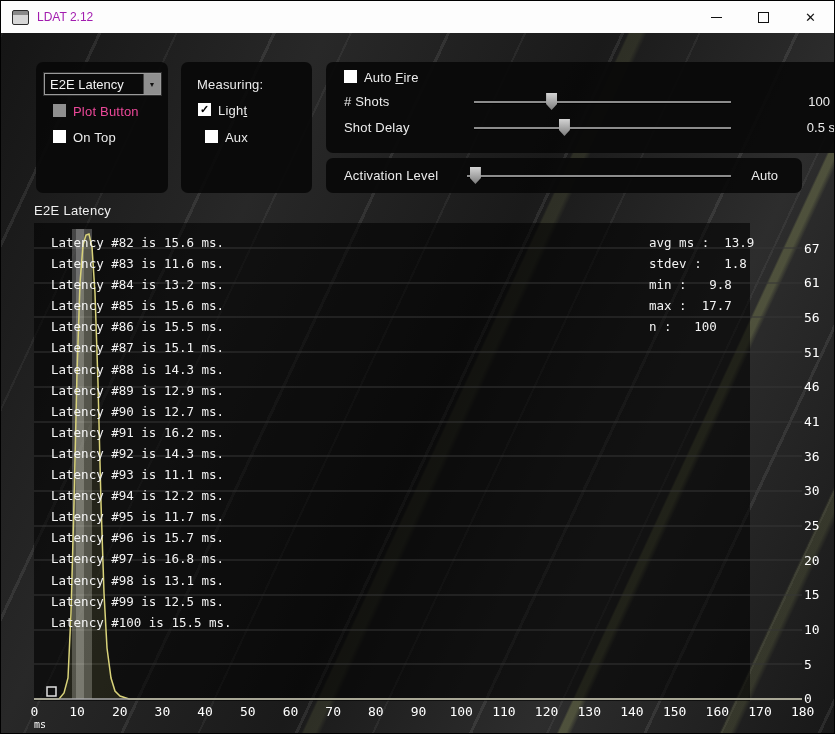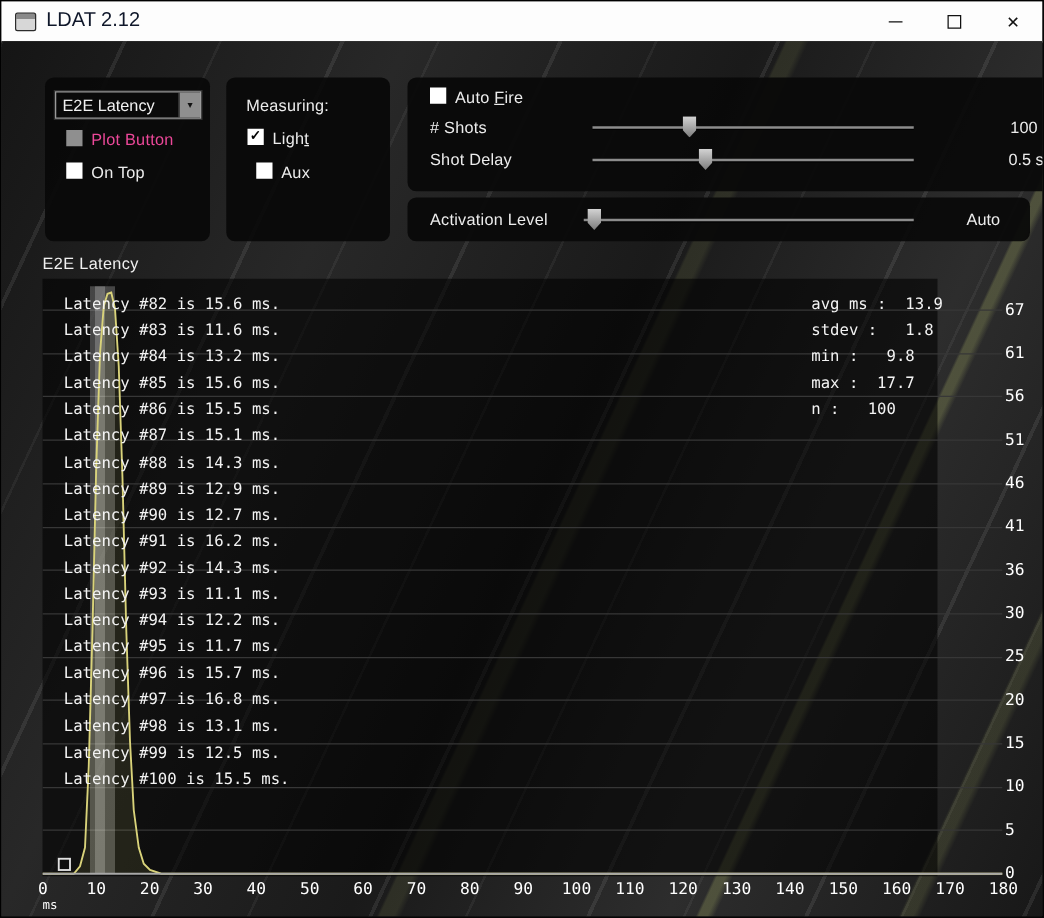--- a/index.html
+++ b/index.html
@@ -3,41 +3,41 @@
 <meta charset="utf-8">
 <style>
   html,body{margin:0;padding:0;background:#000;}
   .window{position:relative;width:835px;height:734px;overflow:hidden;
     font-family:"Liberation Sans",sans-serif;background:#1c1c1c;box-sizing:border-box;border:1px solid #000;}
   
   .titlebar{position:absolute;left:0;top:0;right:0;height:32px;background:#fdfdfd;
     border-bottom:1px solid #d8d8d8;display:flex;align-items:center;}
   .app-icon{margin-left:11px;width:15px;height:13px;border:1px solid #2c2c2c;border-radius:2px;
     background:linear-gradient(180deg,#8a8a8a 0 4px,#d7d7d7 4px);}
-  .title-text{margin-left:8px;font-size:16px;color:#0f172a;}
+  .title-text{margin-left:8px;font-size:12px;color:#a21caf;}
   .win-controls{margin-left:auto;display:flex;height:100%;}
   .win-btn{width:47px;height:100%;display:flex;align-items:center;justify-content:center;color:#111;font-size:13px;}
   .min-glyph{width:11px;height:1px;background:#111;display:block;}
   .max-glyph{width:9px;height:9px;border:1px solid #111;display:block;}
   .close-glyph{font-size:13px;line-height:1;}
   
   .main{position:absolute;left:0;top:32px;width:100%;height:702px;
     background-color:#1c1c1c;
     background-image:
       linear-gradient(115deg, transparent 0 54%, rgba(205,215,120,0.10) 54.2% 55.2%, transparent 55.7%),
       linear-gradient(115deg, transparent 0 76%, rgba(205,215,120,0.22) 76.2% 76.8%, transparent 77.3%),
       linear-gradient(115deg, transparent 0 90%, rgba(205,215,120,0.13) 90.2% 91%, transparent 91.5%),
       repeating-linear-gradient(115deg, rgba(255,255,255,0.05) 0 2px, transparent 2px 88px, rgba(255,255,255,0.08) 88px 91px, transparent 91px 158px),
       linear-gradient(115deg,#151515 0%,#282828 28%,#1a1a1a 52%,#2d2d2d 74%,#181818 100%);}
   
   .panel{position:absolute;background:rgba(9,9,9,0.93);border-radius:7px;}
   .panel-mode{left:35px;top:29px;width:132px;height:131px;}
   .panel-measuring{left:180px;top:29px;width:131px;height:131px;}
   .panel-fire{left:325px;top:29px;width:532px;height:91px;}
-  .panel-activation{left:325px;top:125px;width:476px;height:35px;padding-left:22px;}
+  .panel-activation{left:325px;top:125px;width:476px;height:35px;}
   .label{color:#ececec;font-size:13px;letter-spacing:.2px;white-space:nowrap;}
   .label.dim{color:#ec4899;}
   .row{position:absolute;display:flex;align-items:flex-start;gap:7px;height:14px;}
   .checkbox{width:13px;height:13px;background:#fff;flex:0 0 auto;display:flex;align-items:center;
     justify-content:center;font-size:11px;font-weight:bold;color:#000;line-height:1;}
   .checkbox.disabled{background:#8f8f8f;}
   
   .dropdown{position:absolute;left:8px;top:11px;width:117px;height:22px;background:#0a0a0a;
     border:1px solid #9a9a9a;box-shadow:0 0 0 1px #2e2e2e;display:flex;align-items:center;box-sizing:border-box;}
   .dropdown-text{flex:1;padding-left:5px;color:#f2f2f2;font-size:13px;white-space:nowrap;}

